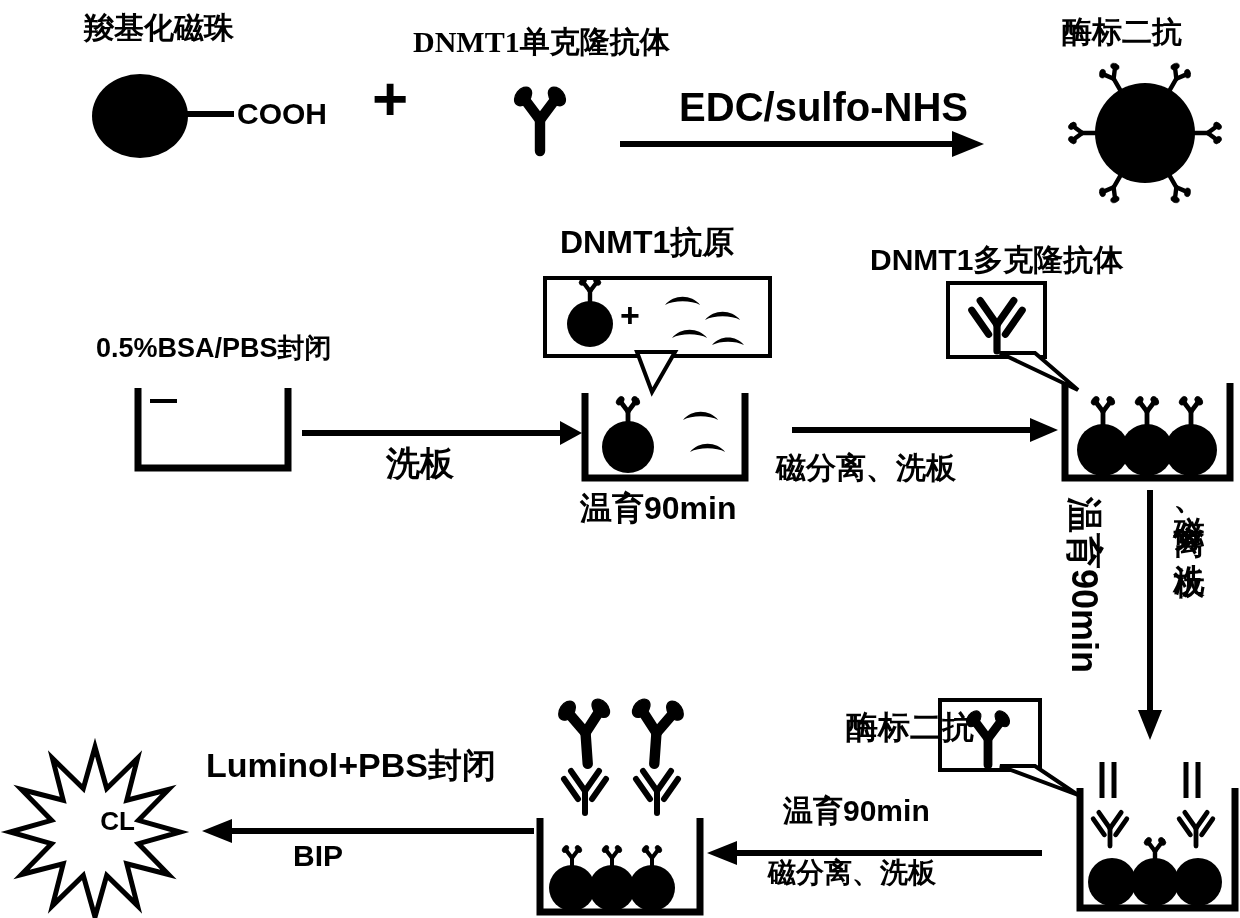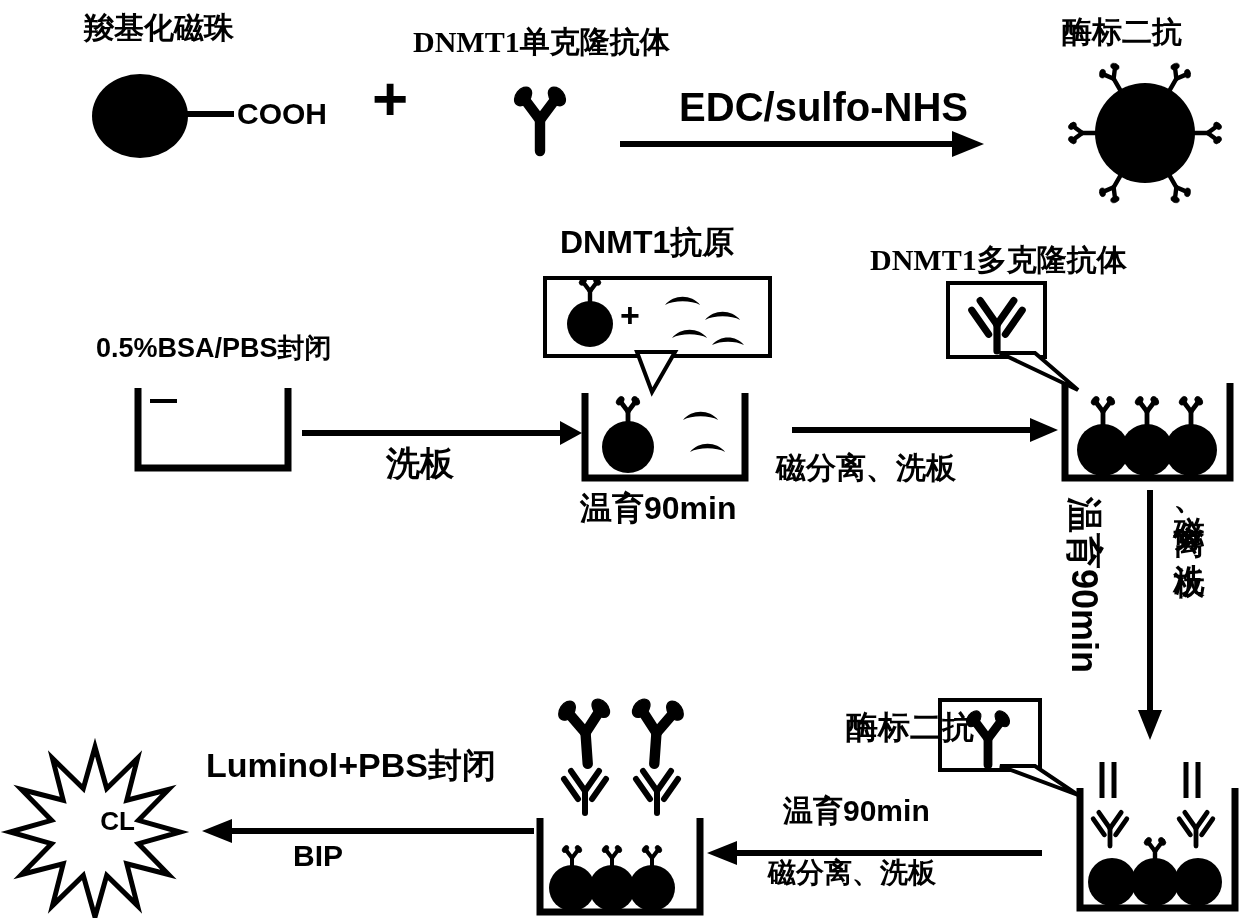--- a/index.html
+++ b/index.html
@@ -186,21 +186,21 @@
   <div class="lbl" style="left:413px;top:26px;font-size:30px;font-family:Liberation Serif, serif;">DNMT1单克隆抗体</div>
 
   <div class="lbl ctr" style="left:628px;top:86px;width:340px;font-size:40px;">EDC/sulfo-NHS</div>
 
   <div class="lbl" style="left:1062px;top:16px;font-size:30px;">酶标二抗</div>
 
   <div class="lbl" style="left:560px;top:226px;font-size:32px;">DNMT1抗原</div>
 
   <div class="lbl" style="left:620px;top:298px;font-size:34px;">+</div>
 
-  <div class="lbl" style="left:870px;top:244px;font-size:30px;font-family:Liberation Serif, serif;">DNMT1多克隆抗体</div>
+  <div class="lbl" style="left:870px;top:244px;font-size:30px;">DNMT1多克隆抗体</div>
 
   <div class="lbl" style="left:96px;top:334px;font-size:27px;">0.5%BSA/PBS封闭</div>
 
   <div class="lbl" style="left:386px;top:446px;font-size:34px;font-family:Liberation Serif, serif;">洗板</div>
 
   <div class="lbl" style="left:580px;top:492px;font-size:32px;">温育90min</div>
 
   <div class="lbl" style="left:776px;top:452px;font-size:30px;">磁分离、洗板</div>
 
   <div class="lbl vert-rot" style="left:1103px;top:497px;font-size:36px;">温育90min</div>

